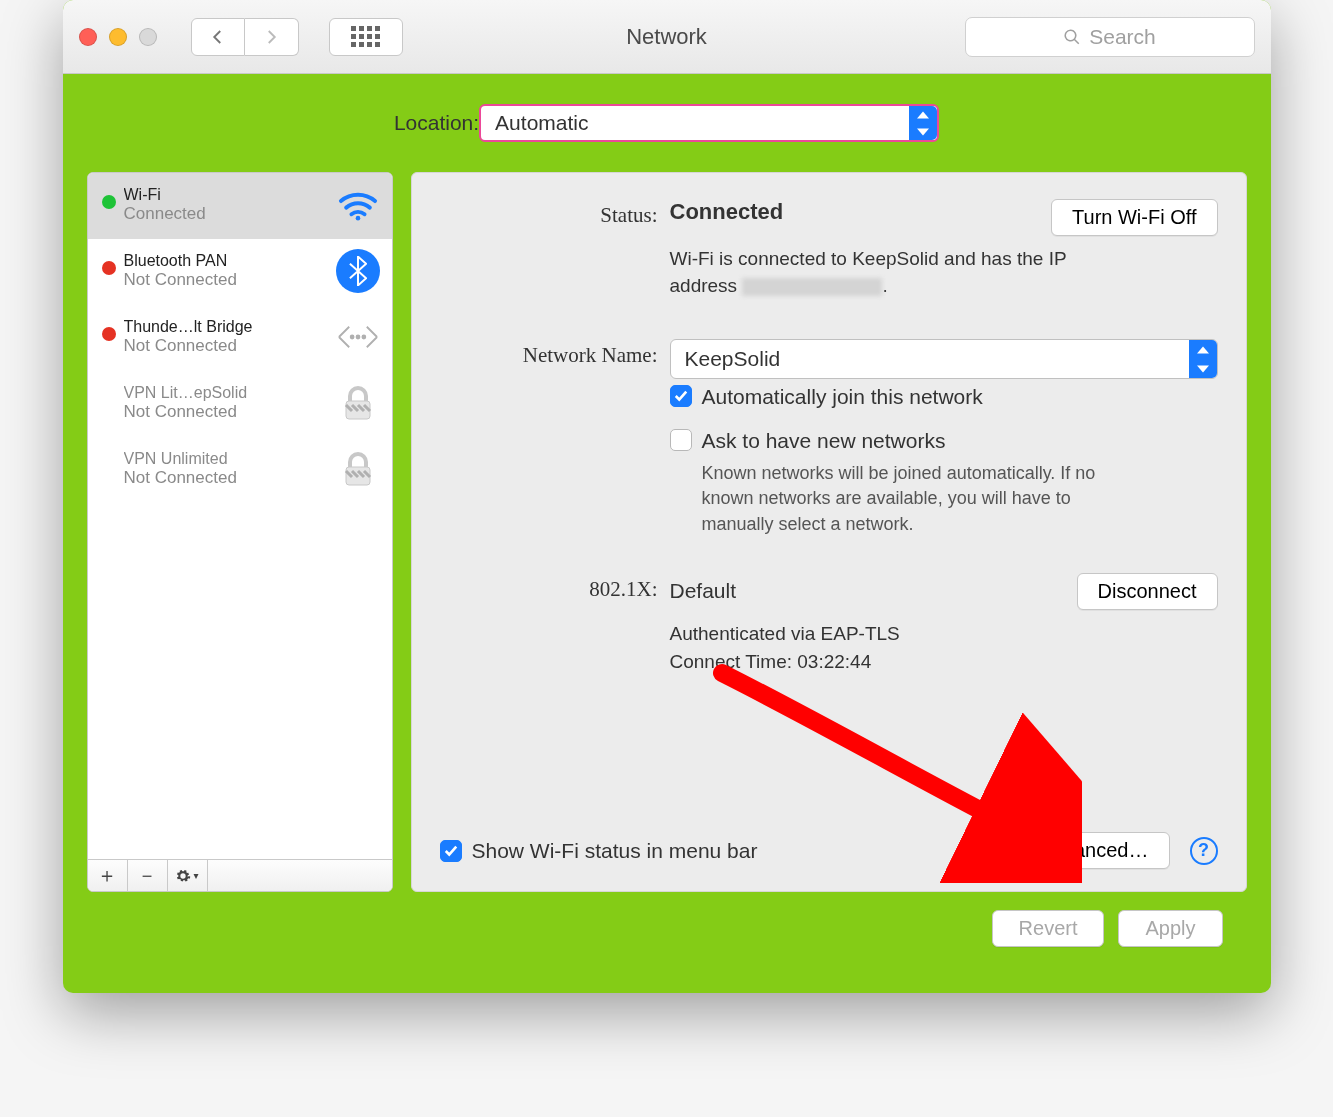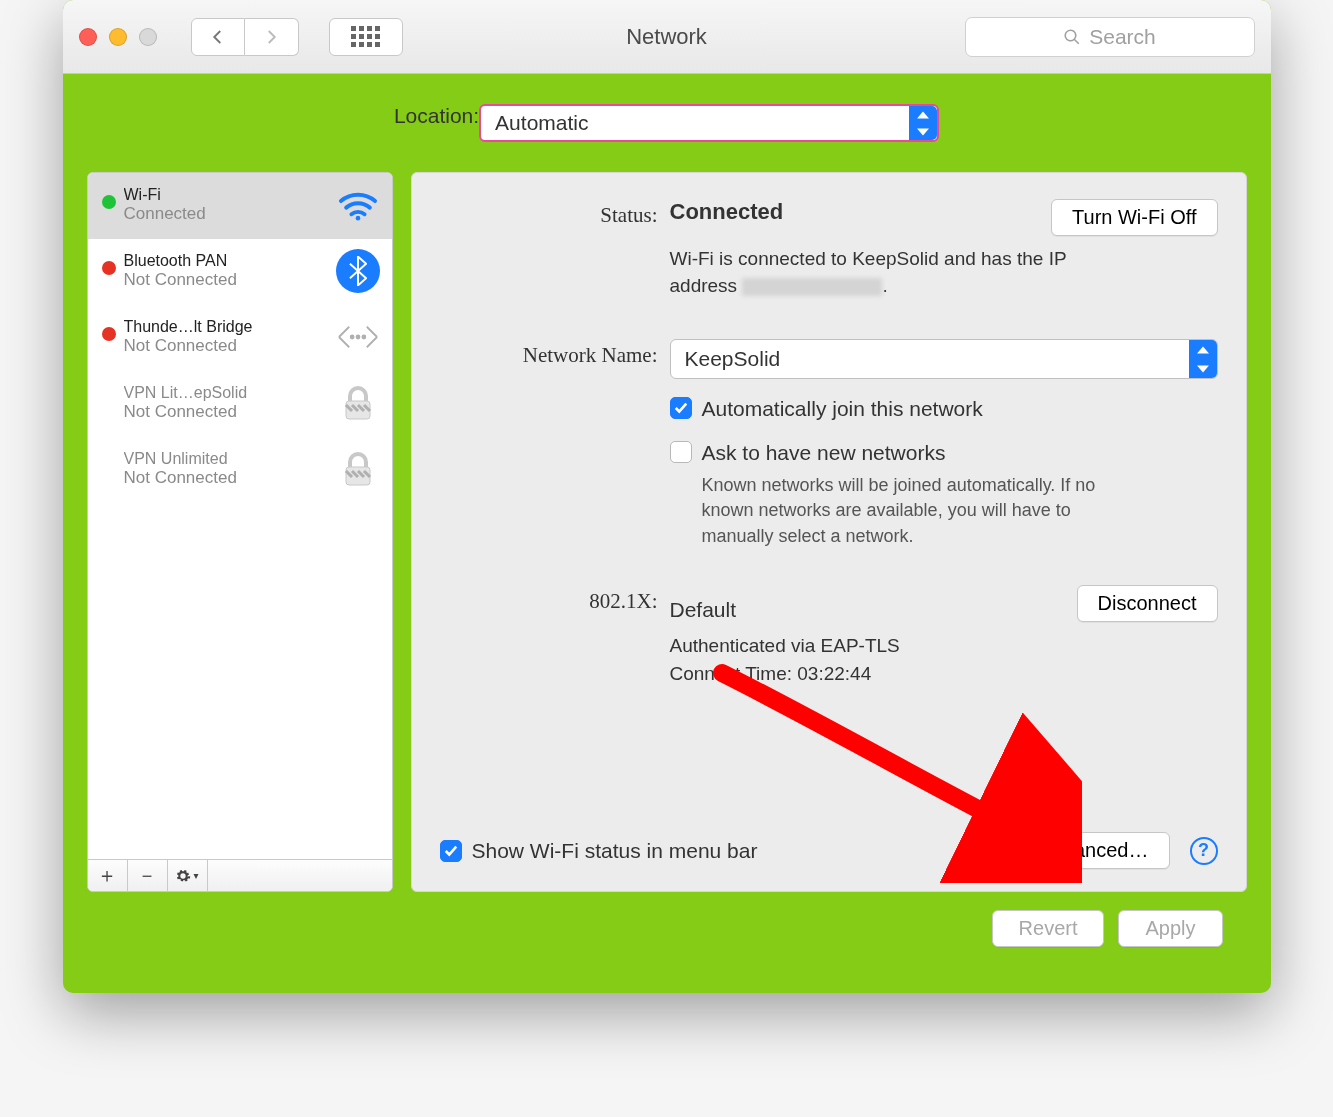--- a/index.html
+++ b/index.html
@@ -15,21 +15,21 @@
   .segbtn { width: 54px; height: 38px; background: #fff; border: 1px solid #c8c8c8; display:flex; align-items:center; justify-content:center; color:#6a6a6a; font-size: 22px;}
   .segbtn:first-child { border-radius: 6px 0 0 6px; }
   .segbtn:last-child { border-radius: 0 6px 6px 0; border-left: none; }
   .gridbtn { width: 74px; height: 38px; background: #fff; border: 1px solid #c8c8c8; border-radius: 6px; margin-left: 18px; display:flex; align-items:center; justify-content:center; }
   .gridicon { display:grid; grid-template-columns: repeat(4,5px); grid-template-rows: repeat(3,5px); gap:3px; }
   .gridicon span { background:#666; width:5px; height:5px; }
   .title { position:absolute; left:50%; transform:translateX(-50%); font-size: 22px; color:#4a4a4a; }
   .searchwrap { margin-left:auto; width: 290px; height:40px; background:#fff; border:1px solid #d0d0d0; border-radius:7px; display:flex; align-items:center; justify-content:center; gap:8px; color:#a0a0a0; font-size:21px;}
   .searchwrap svg{width:18px;height:18px;fill:#a0a0a0;}
   .content { padding: 0 24px 24px 24px; }
-  .location-row { display:flex; justify-content:center; gap:0; padding:30px 0 30px 0; font-size:21px; color:#333; }
+  .location-row { display:flex; align-items:center; justify-content:center; gap:0; padding:30px 0 30px 0; font-size:21px; color:#333; }
   .loc-select { position:relative; width: 460px; height: 38px; background:#fff; border:2px solid #ec4899; border-radius:6px; display:flex; align-items:center; padding-left:14px; font-size:21px; }
   .stepper { position:absolute; right:0; top:0; bottom:0; width:28px; background:#1a7cff; border-radius:0 5px 5px 0; display:flex; flex-direction:column; }
   .stepper div { flex:1; display:flex; align-items:center; justify-content:center; }
   .stepper svg{width:12px;height:10px;fill:#fff;}
   .panels { display:flex; gap:18px; }
   .sidebar { width: 306px; background:#fff; border:1px solid #c9c9c9; border-radius:6px; display:flex; flex-direction:column; height:720px; overflow:hidden; }
   .svc-list { flex:1; overflow:auto; }
   .svc { display:flex; align-items:center; gap:8px; padding:10px 12px 12px 14px; border-bottom:0; position:relative; }
   .svc.selected { background:#dcdcdc; }
   .status-dot { width:14px; height:14px; border-radius:50%; flex-shrink:0; margin-top:4px; align-self:flex-start; position:relative; top:8px;}
@@ -60,21 +60,21 @@
   .status-desc { font-size:19px; color:#333; margin-top:10px; line-height:1.4; max-width:460px;}
   .redact { display:inline-block; width:140px; height:18px; background:#d4d4d4; vertical-align:middle; filter:blur(2px);}
   .select { position:relative; height:40px; background:#fff; border:1px solid #c0c0c0; border-radius:6px; display:flex; align-items:center; padding-left:14px; font-size:21px; width:100%; }
   .chkrow { display:flex; align-items:flex-start; gap:10px; margin:14px 0 4px 0;}
   .chk { width:22px; height:22px; border-radius:5px; border:1px solid #b8b8b8; background:#fff; flex-shrink:0; display:flex; align-items:center; justify-content:center;}
   .chk.on { background:#1a7cff; border-color:#1a7cff;}
   .chk.on svg{width:14px;height:12px;stroke:#fff;stroke-width:3;fill:none;}
   .hint { font-size:18px; color:#555; margin:8px 0 0 32px; line-height:1.4; max-width:420px;}
   .eap { margin-top:30px;}
   .eap .field-body{display:flex;flex-direction:column;}
-  .eap-row1{display:flex;align-items:flex-end;gap:20px;}
+  .eap-row1{display:flex;align-items:center;gap:20px;}
   .eap-sub{font-size:19px;margin-top:10px;line-height:1.5;}
   .bottom-row { margin-top:auto; display:flex; align-items:center; gap:10px;justify-content:space-between; }
   .help { width:28px;height:28px;border-radius:50%;border:2px solid #1a7cff;color:#1a7cff;display:flex;align-items:center;justify-content:center;font-size:18px;font-weight:600;margin-left:10px;}
   .footer { display:flex; justify-content:flex-end; gap:14px; padding:18px 24px 22px 0;}
   .footer .pushbtn{color:#a8a8a8; padding:6px 26px;}
   .arrow-annot { position:absolute; pointer-events:none; }
 </style>
 </head>
 <body>
 
@@ -268,21 +268,21 @@
                     </svg>
                   </div>
                 <div>
                     <svg viewBox="0 0 10 6">
                       <path d="M0 0l5 6 5-6z"></path>
                     </svg>
                   </div>
               </div>
             </div>
 
-            <div class="chkrow" style="margin-top:18px">
+            <div class="chkrow" style="margin-top:6px">
               <div class="chk on">
                   <svg viewBox="0 0 16 12">
                     <path d="M2 6l4 4 8-9"></path>
                   </svg>
                 </div>
               <span>Automatically join this network</span>
             </div>
 
             <div class="chkrow" style="margin-top:20px">
               <div class="chk"></div>

